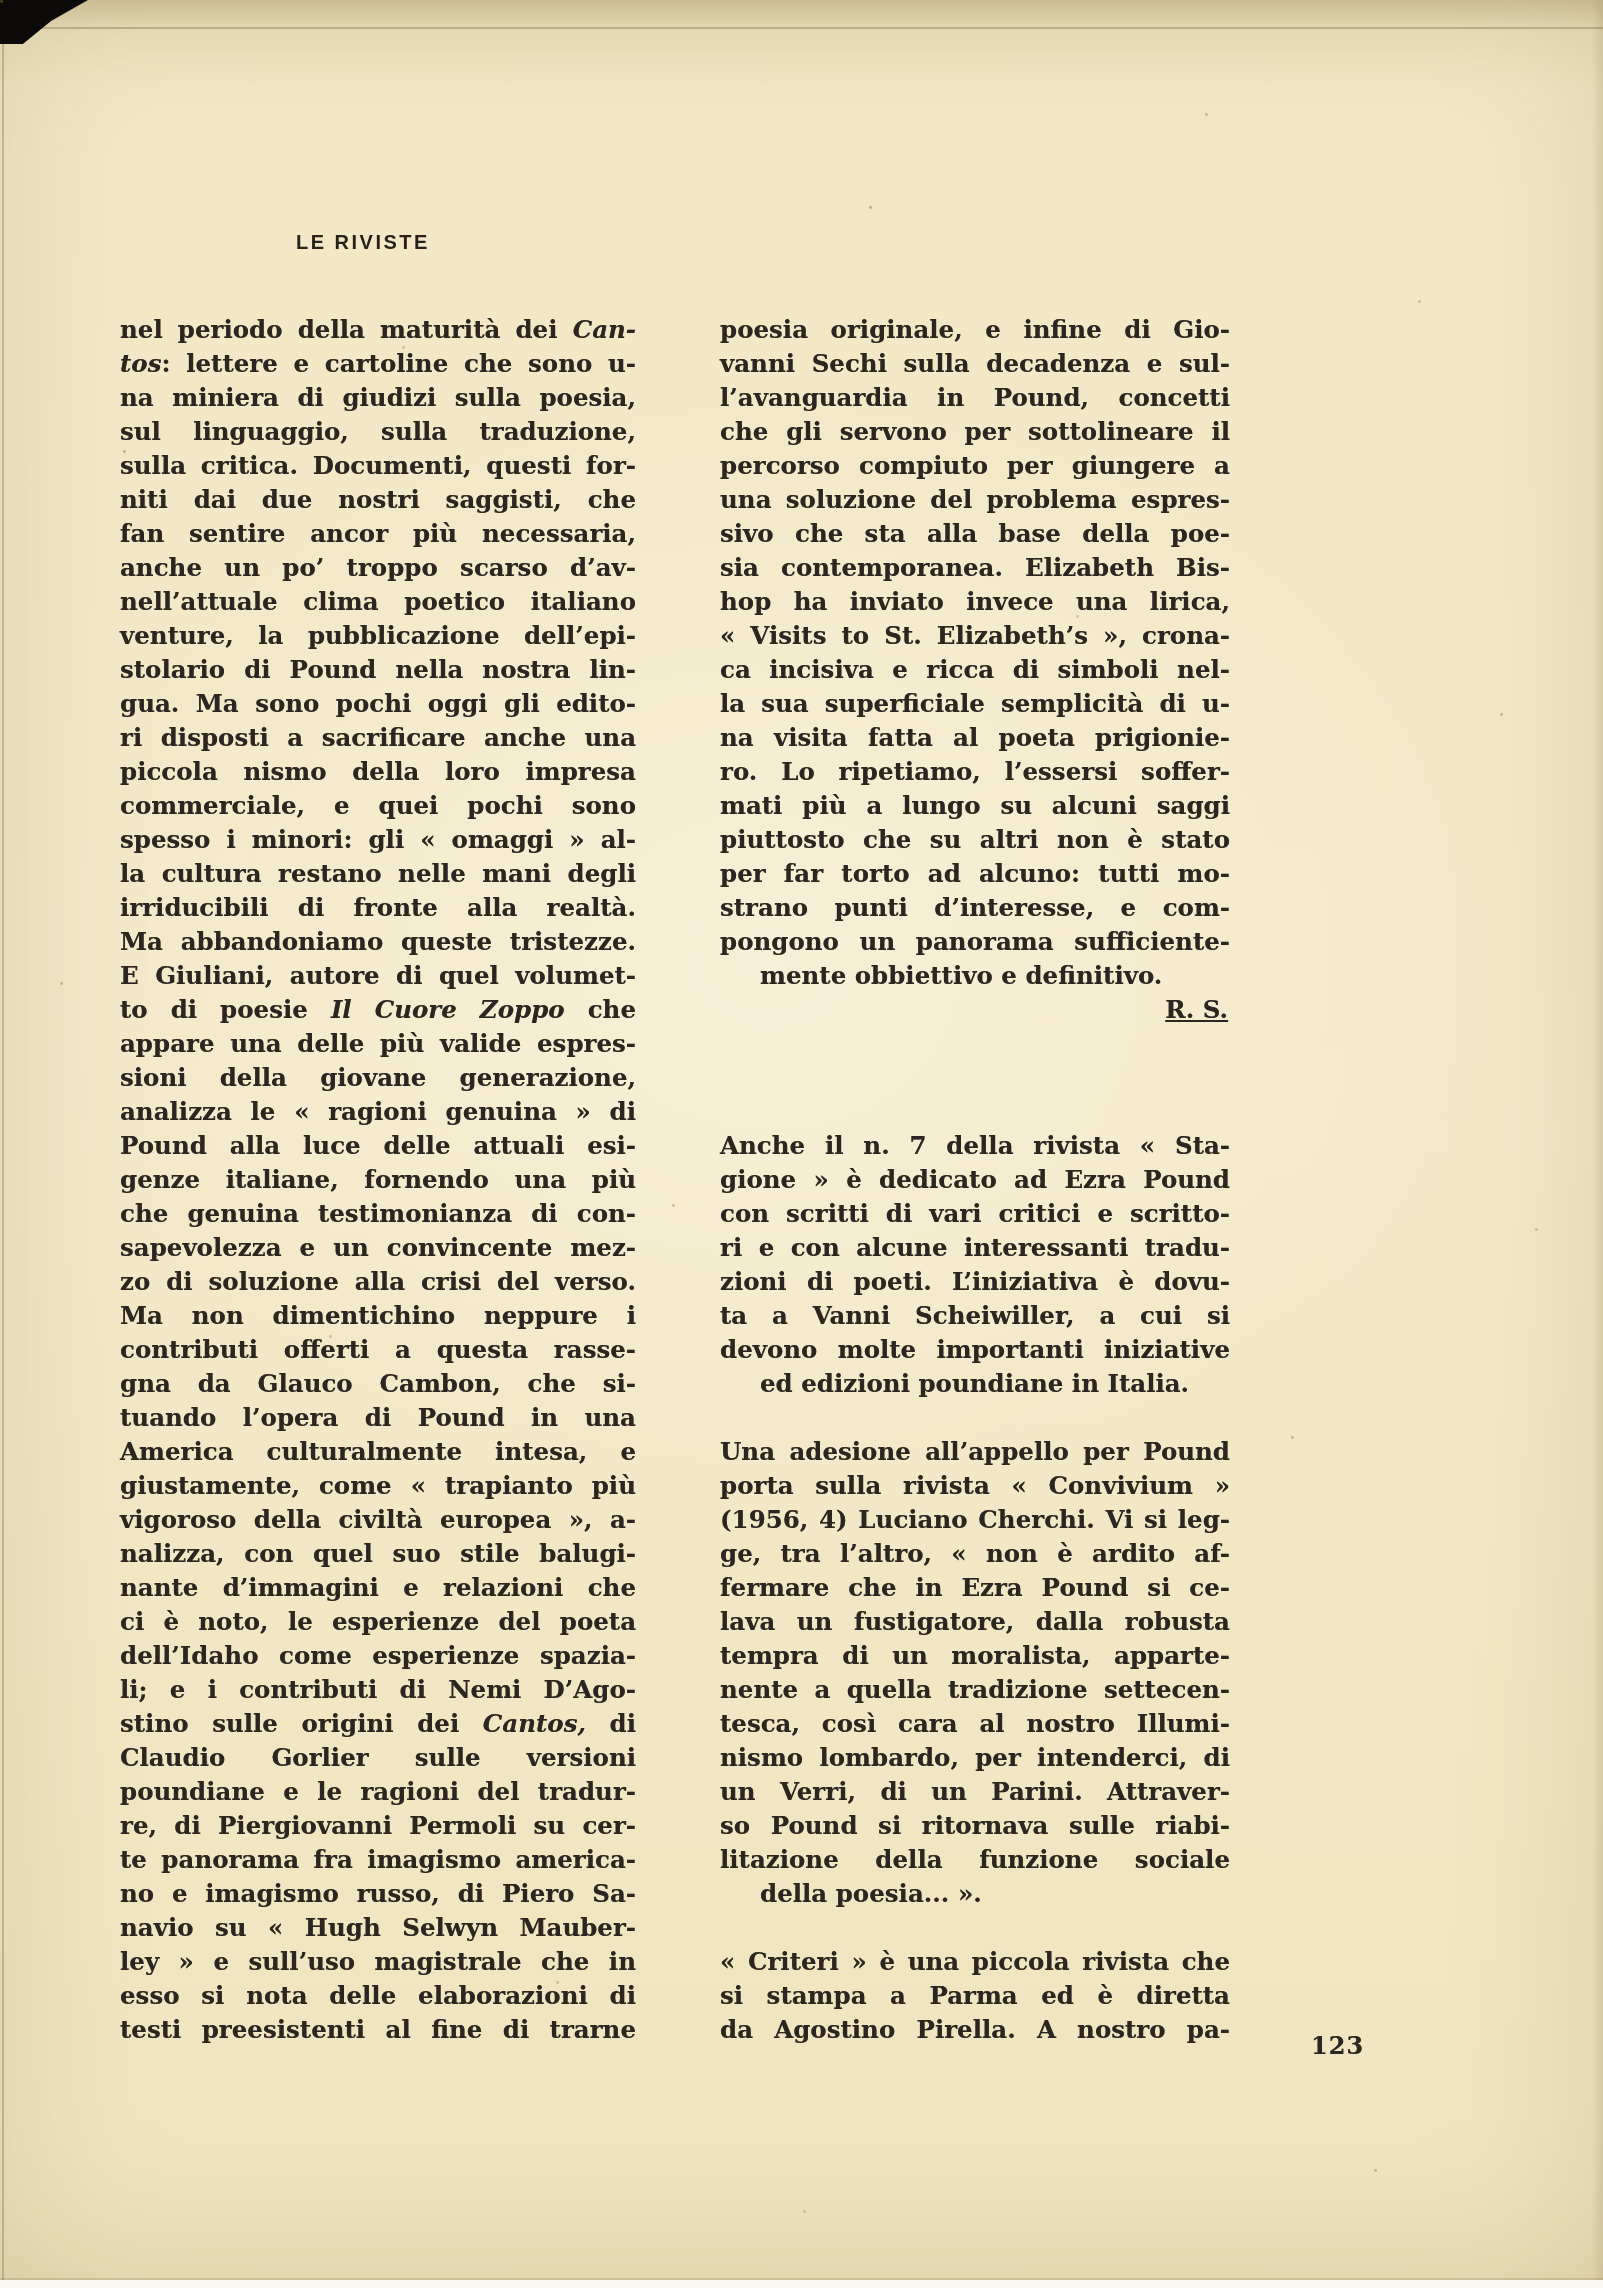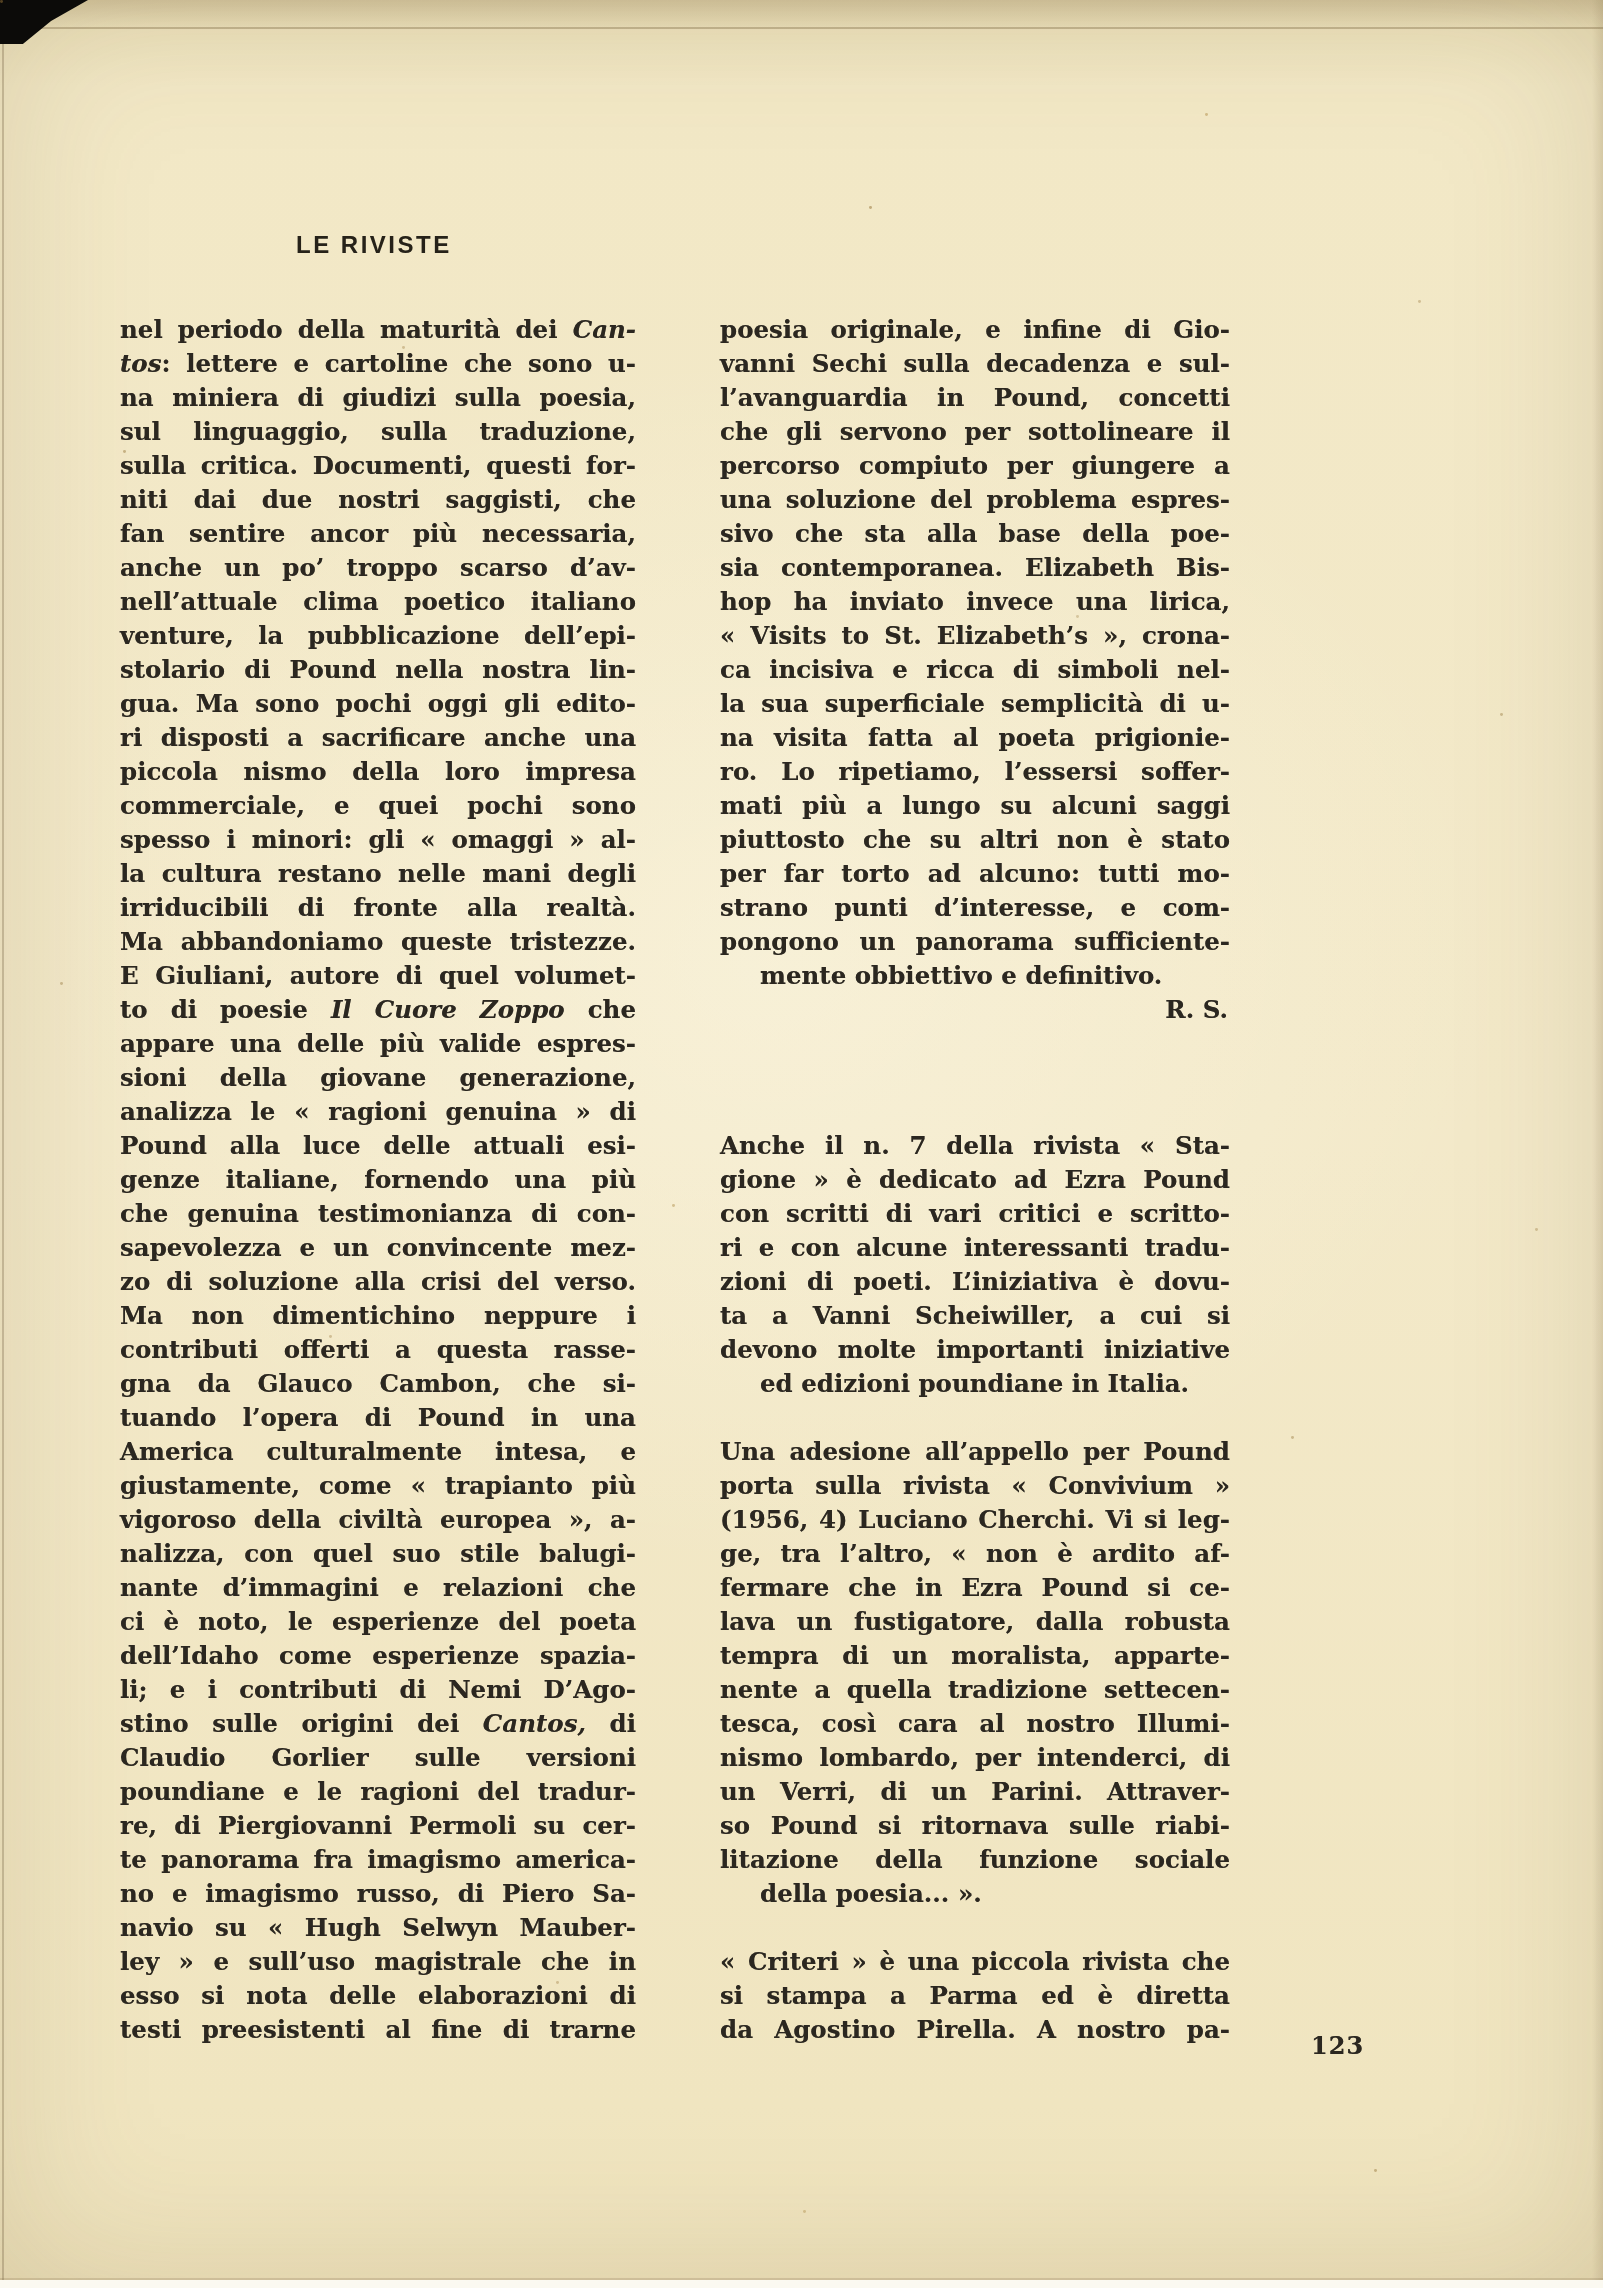--- a/index.html
+++ b/index.html
@@ -36,35 +36,35 @@
       60px 982px 0 rgba(146,112,52,.4), 329px 1335px 0 rgba(146,112,52,.35),
       672px 1204px 0 rgba(170,136,64,.45), 1291px 1436px 0 rgba(146,112,52,.4),
       1535px 1228px 0 rgba(146,112,52,.35), 205px 1761px 0 rgba(146,112,52,.4),
       556px 1981px 0 rgba(146,112,52,.35), 982px 1854px 0 rgba(146,112,52,.4),
       1374px 2169px 0 rgba(146,112,52,.45), 803px 2210px 0 rgba(170,136,64,.4),
       1076px 615px 0 rgba(146,112,52,.3), 477px 845px 0 rgba(146,112,52,.3);}
   
   .running-head{
     position:absolute;left:296px;top:231px;
     font-family:"Liberation Sans", sans-serif;
-    font-weight:700;font-size:24px;letter-spacing:2.5px;
+    font-weight:700;font-size:20px;letter-spacing:2.5px;
     color:#262219;
   }
   .column{
     position:absolute;top:313px;
     color:#2b2720;
     font-size:24.5px;font-weight:700;
     line-height:34px;
   }
   .col-left{left:120px;width:516px;}
   .col-right{left:720px;width:510px;}
   .line{white-space:nowrap;text-align:justify;text-align-last:justify;text-shadow:0 0 0.6px rgba(43,39,32,.55);}
   .line i{font-style:italic;}
   .line.end{text-align-last:left;margin-left:40px;}
-  .line.sig{text-align-last:right;padding-right:1.9px;}
+  .line.sig{text-align-last:right;padding-right:1.9px;text-decoration:underline;}
   .line.blank{text-align-last:left;}
   .page-number{
     position:absolute;left:1311px;top:2031px;
     font-size:24px;font-weight:700;letter-spacing:1px;
     color:#2b2720;text-shadow:0 0 0.6px rgba(43,39,32,.55);
   }
 </style>
 </head>
 <body>
 

